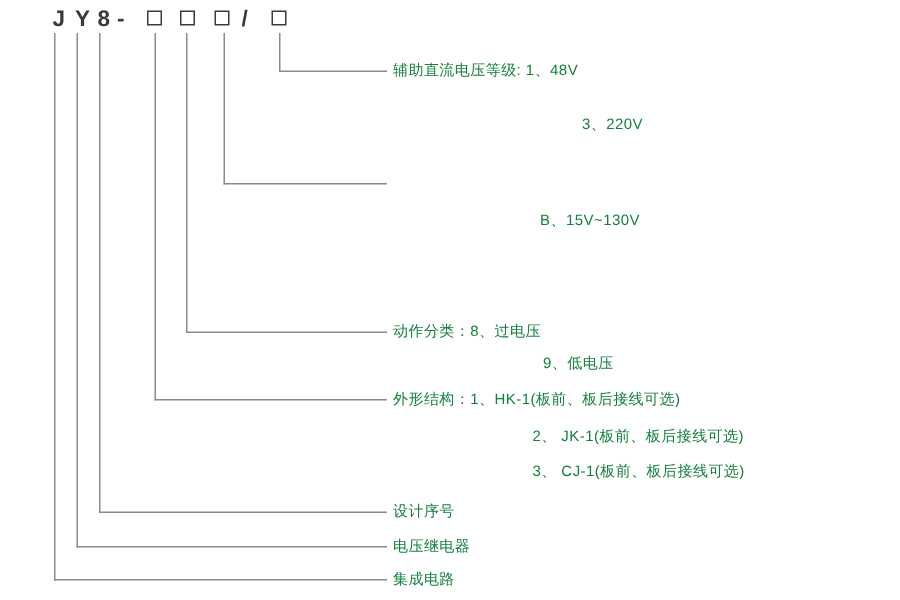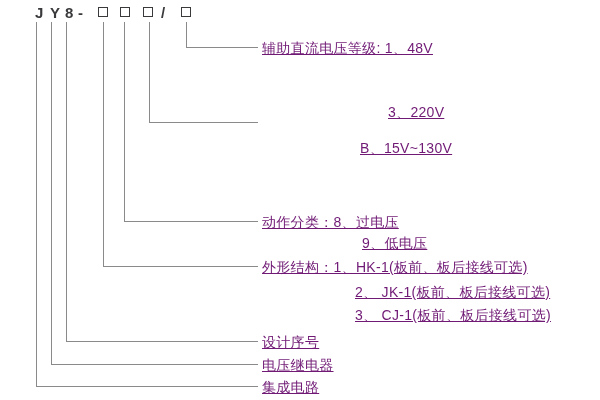--- a/index.html
+++ b/index.html
@@ -29,27 +29,26 @@
     box-sizing:border-box;
   }
   .elbow{
     position:absolute;
     border-left:1px solid #8a8a8a;
     border-bottom:1px solid #8a8a8a;
     box-sizing:border-box;
   }
   .t{
     position:absolute;
-    font-size:14px;
+    font-size:10px;
     line-height:18px;
     white-space:pre;
     transform:translateY(-50%);
-    color:#701a75;
+    color:#15803d;
     letter-spacing:0.3px;
-    text-decoration:underline;
   }
 </style>
 </head>
 <body>
 
 <div id="stage">
 
   <div>
     <span class="mchar" style="left:35px">J</span>
     <span class="mchar" style="left:50px">Y</span>
@@ -64,21 +63,21 @@
 
   <div class="elbow" style="left:186px;top:22px;width:72px;height:26px"></div>
   <div class="elbow" style="left:149px;top:22px;width:109px;height:101px"></div>
   <div class="elbow" style="left:124px;top:22px;width:134px;height:200px"></div>
   <div class="elbow" style="left:103px;top:22px;width:155px;height:245px"></div>
   <div class="elbow" style="left:66px;top:22px;width:192px;height:320px"></div>
   <div class="elbow" style="left:51px;top:22px;width:207px;height:343px"></div>
   <div class="elbow" style="left:36px;top:22px;width:222px;height:365px"></div>
 
   <span class="t" style="left:262px;top:48px">辅助直流电压等级: 1、48V</span>
-  <span class="t" style="left:388px;top:112px">3、220V</span>
+  <span class="t" style="left:388px;top:84px">3、220V</span>
 
   <span class="t" style="left:360px;top:148px">B、15V~130V</span>
 
   <span class="t" style="left:262px;top:222px">动作分类：8、过电压</span>
   <span class="t" style="left:362px;top:243px">9、低电压</span>
 
   <span class="t" style="left:262px;top:267px">外形结构：1、HK-1(板前、板后接线可选)</span>
   <span class="t" style="left:355px;top:292px">2、 JK-1(板前、板后接线可选)</span>
   <span class="t" style="left:355px;top:315px">3、 CJ-1(板前、板后接线可选)</span>
 

